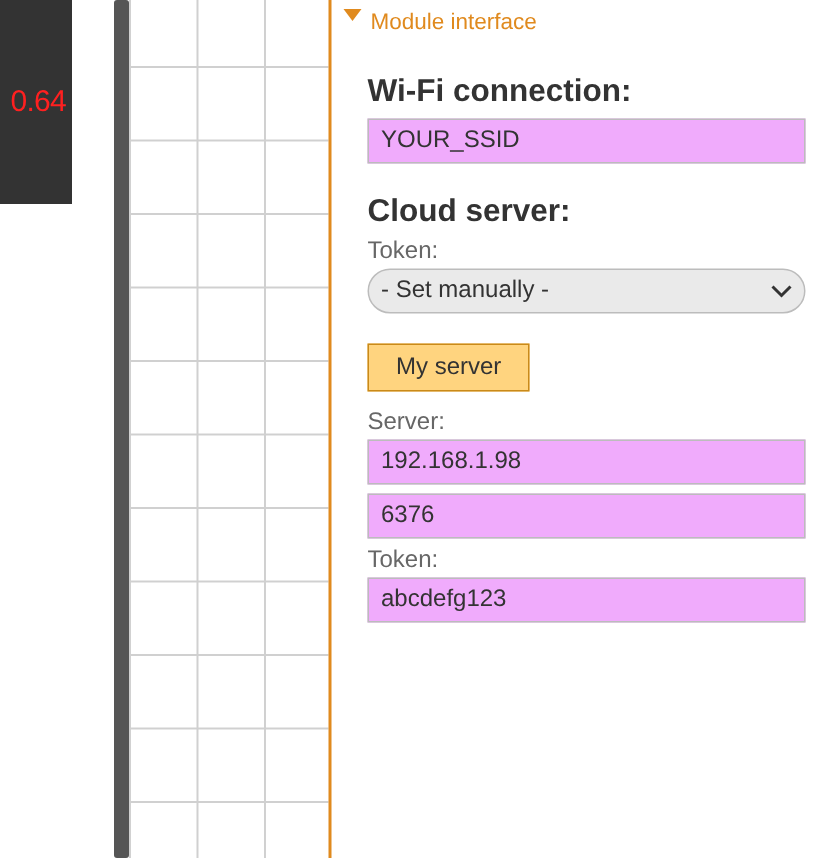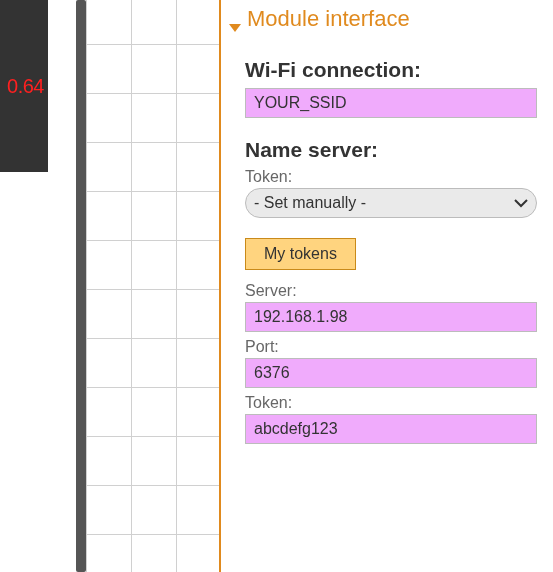--- a/index.html
+++ b/index.html
@@ -11,21 +11,21 @@
     width: 553px;
     height: 572px;
     overflow: hidden;
     position: relative;
   }
   .dark-box {
     position: absolute;
     left: 0;
     top: 0;
     width: 48px;
-    height: 172px;
+    height: 136px;
     background: #333333;
     display: flex;
     align-items: center;
     justify-content: flex-end;
     padding-right: 4px;
   }
   .dark-box-value {
     color: #ff2020;
     font-size: 20px;
     font-weight: 400;
@@ -61,24 +61,24 @@
     background: #e08a1e;
   }
   .panel {
     position: absolute;
     left: 229px;
     top: 6px;
     width: 316px;
   }
   .section-title {
     color: #e08a1e;
-    font-size: 22px;
+    font-size: 15px;
     font-weight: 400;
     display: flex;
-    align-items: flex-end;
+    align-items: flex-start;
     gap: 6px;
     margin-bottom: 26px;
     cursor: pointer;
   }
   .tri {
     width: 0; height: 0;
     border-left: 6px solid transparent;
     border-right: 6px solid transparent;
     border-top: 8px solid #e08a1e;
     display: inline-block;
@@ -163,43 +163,42 @@
 
   <div class="field">
     <input class="text-input" type="text" value="YOUR_SSID" style="">
   </div>
 
   <div class="field">
   </div>
 
   <div class="gap"></div>
 
-  <div class="subhead">Name server:</div>
+  <div class="subhead">Cloud server:</div>
 
   <div class="field">
     <div class="field-label">Token:</div>
     <div class="select-box">
       <span>- Set manually -</span>
       <span class="chev">
         <svg width="14" height="10" viewBox="0 0 14 10">
             <path d="M1 2 L7 8 L13 2" stroke="#333" stroke-width="2" fill="none"></path>
           </svg>
       </span>
     </div>
   </div>
 
-  <button class="btn">My tokens</button>
+  <button class="btn">My server</button>
 
   <div class="field">
     <div class="field-label">Server:</div>
     <input class="text-input" type="text" value="192.168.1.98" style="">
   </div>
 
   <div class="field">
-    <div class="field-label">Port:</div>
     <input class="text-input" type="text" value="6376" style="">
   </div>
 
   <div class="field">
     <div class="field-label">Token:</div>
     <input class="text-input" type="text" value="abcdefg123" style="">
   </div>
 
 </div>
 

